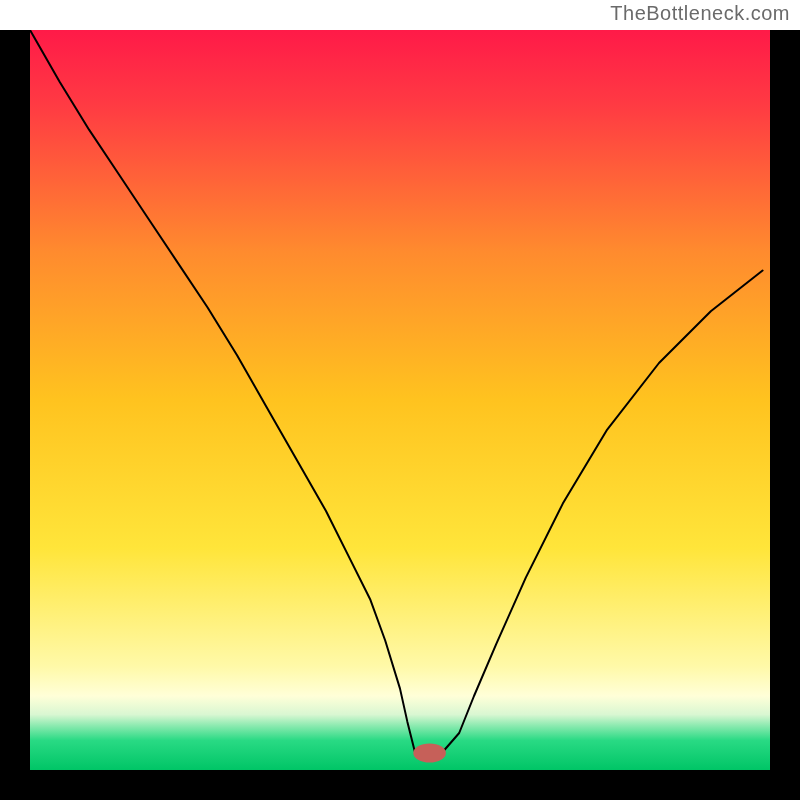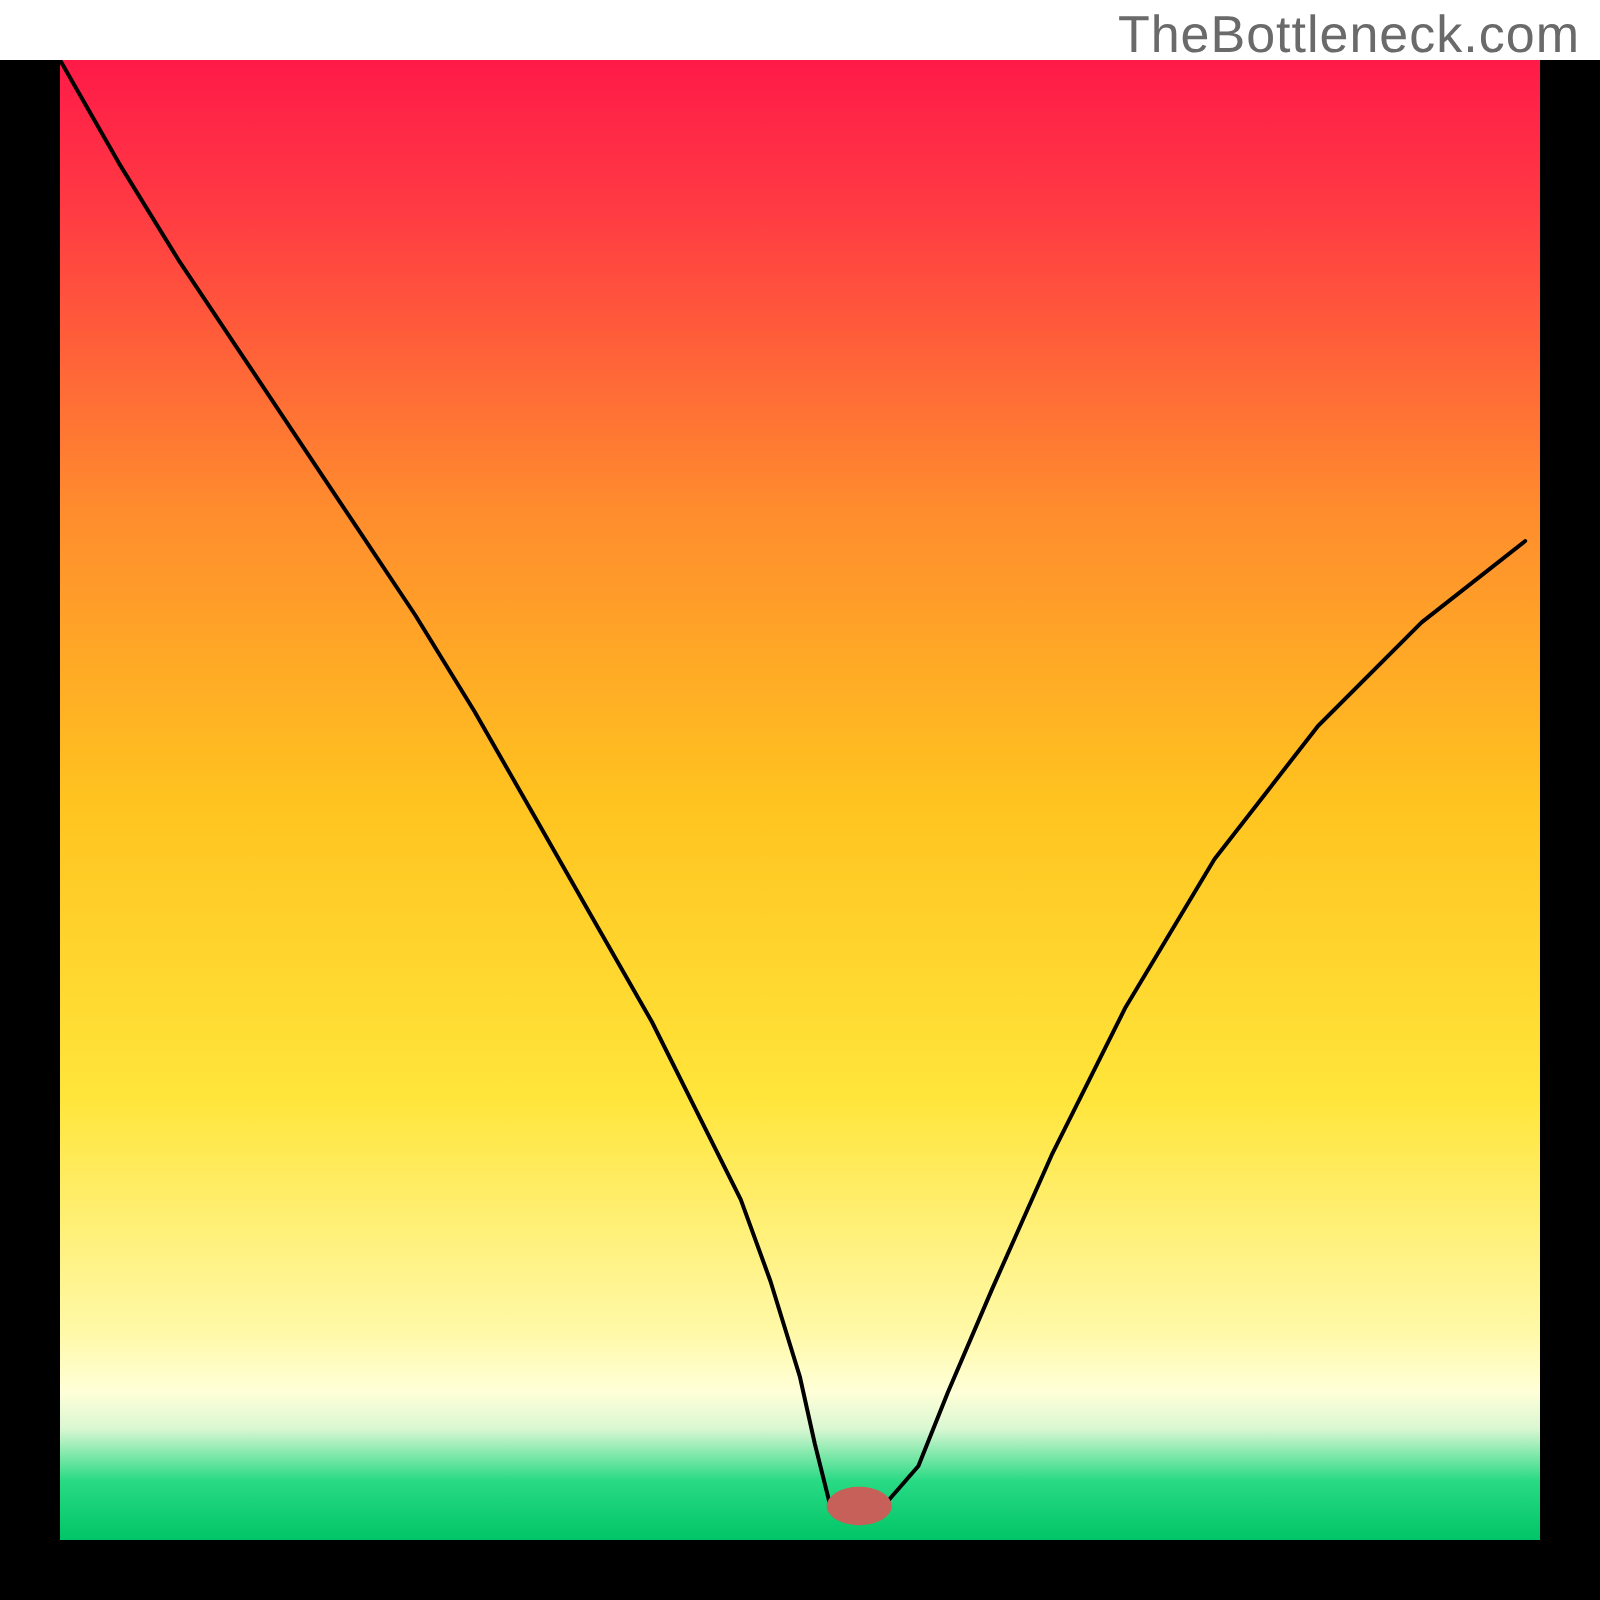--- a/index.html
+++ b/index.html
@@ -10,21 +10,21 @@
     height: 800px;
     overflow: hidden;
     position: relative;
     font-family: Arial, Helvetica, sans-serif;
   }
   .watermark {
     position: absolute;
     top: 2px;
     right: 10px;
     color: #6a6a6a;
-    font-size: 26px;
+    font-size: 20px;
     font-weight: 400;
     letter-spacing: 0.5px;
   }
   .chart-wrap {
     position: absolute;
     top: 30px;
     left: 0;
   }
   svg {
     display: block;

